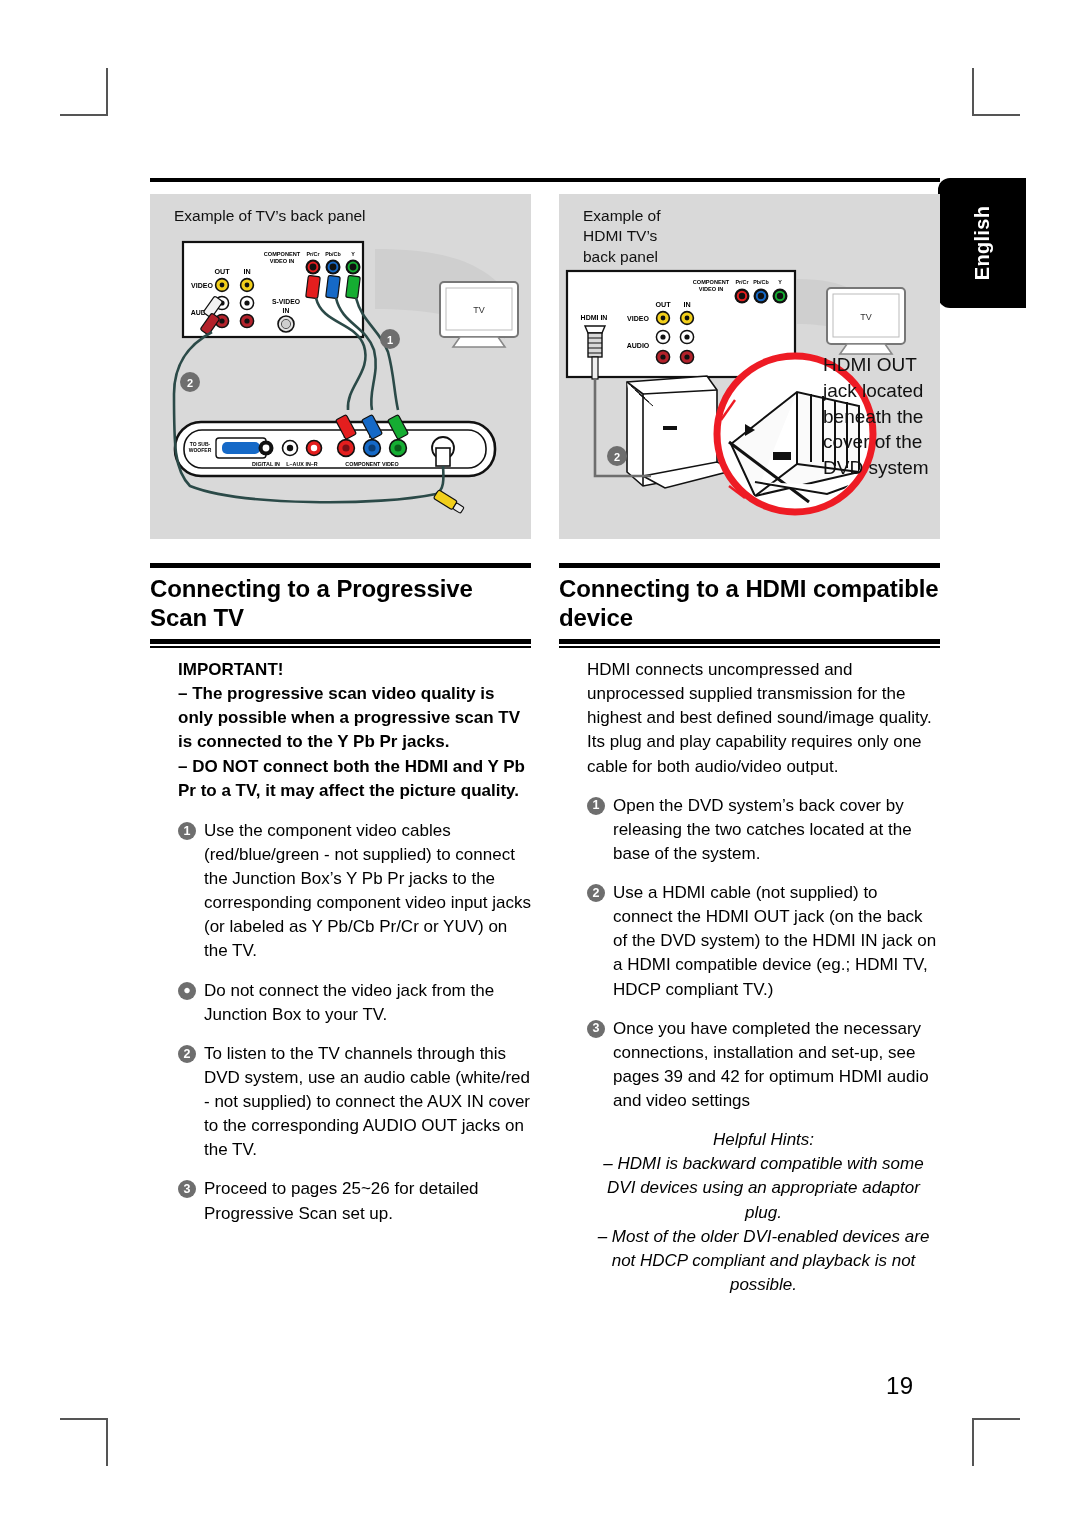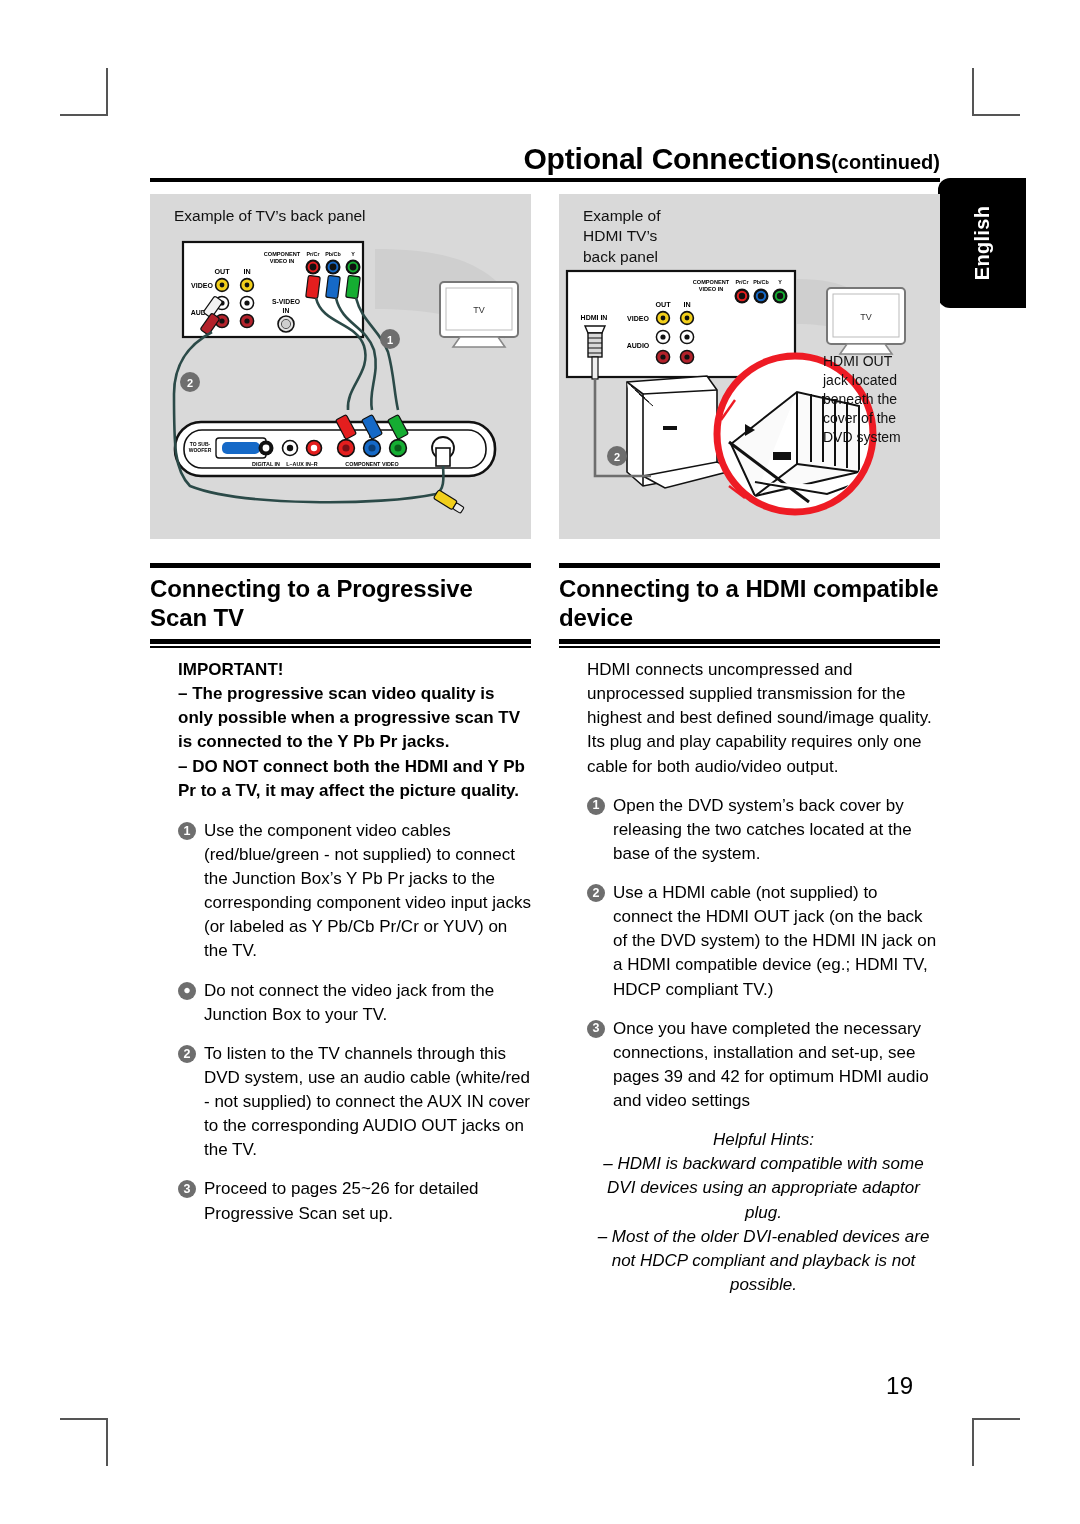--- a/index.html
+++ b/index.html
@@ -119,23 +119,20 @@
     <i class="v"></i>
   </div>
 
 <div class="lang-tab">
   <span>English</span>
 </div>
 
 <div class="page">
 
   <div class="hdr">
-    <div class="hdr-title">
-      <span>Optional Connections</span><span class="cont">(continued)</span>
-    </div>
     <div class="hdr-rule"></div>
   </div>
 
   <div class="cols">
 
     <div class="col">
 
       <div class="fig fig-l">
         <svg class="diag" viewBox="0 0 381 345">
 
@@ -381,21 +378,21 @@
           <path d="M36 185 L36 282 L92 282" fill="none" stroke="#6e6e6e" stroke-width="2.6"></path>
 
           <g>
             <circle cx="58" cy="262" r="10" fill="#6e6e6e"></circle>
             <text x="58" y="266.5" font-size="11" font-weight="bold" fill="#fff" text-anchor="middle" font-family="Liberation Sans, sans-serif">2</text>
           </g>
         </svg>
         <div class="fig-cap" style="white-space:pre-line">Example of
 HDMI TV’s
 back panel</div>
-        <div class="fig-cap" style="left:264px;top:158px;white-space:pre-line;font-size:14px;line-height:1.36">HDMI OUT
+        <div class="fig-cap" style="left:264px;top:158px;white-space:pre-line;font-size:19px;line-height:1.36">HDMI OUT
 jack located
 beneath the
 cover of the
 DVD system</div>
       </div>
 
       <div class="sec">
         <div class="rule-thick"></div>
         <div class="sec-title">Connecting to a HDMI compatible device</div>
         <div class="rule-thick"></div>

